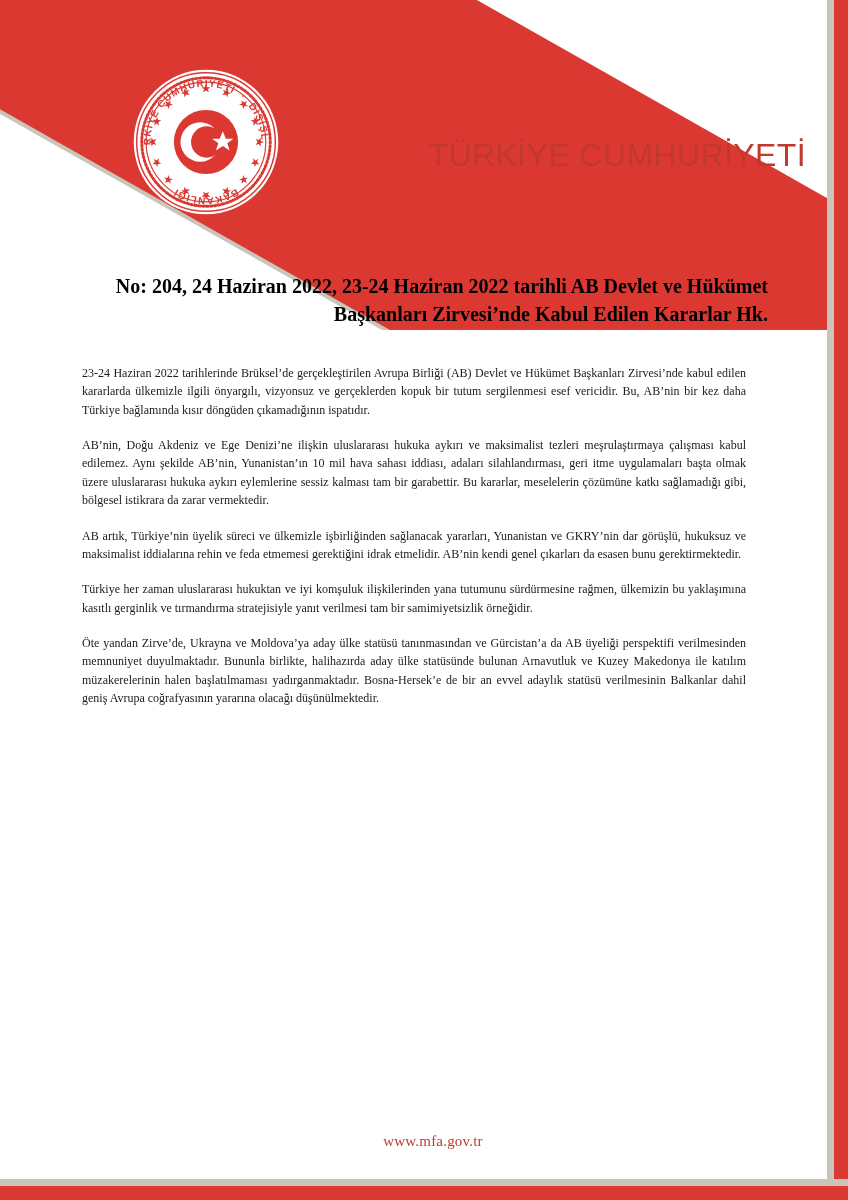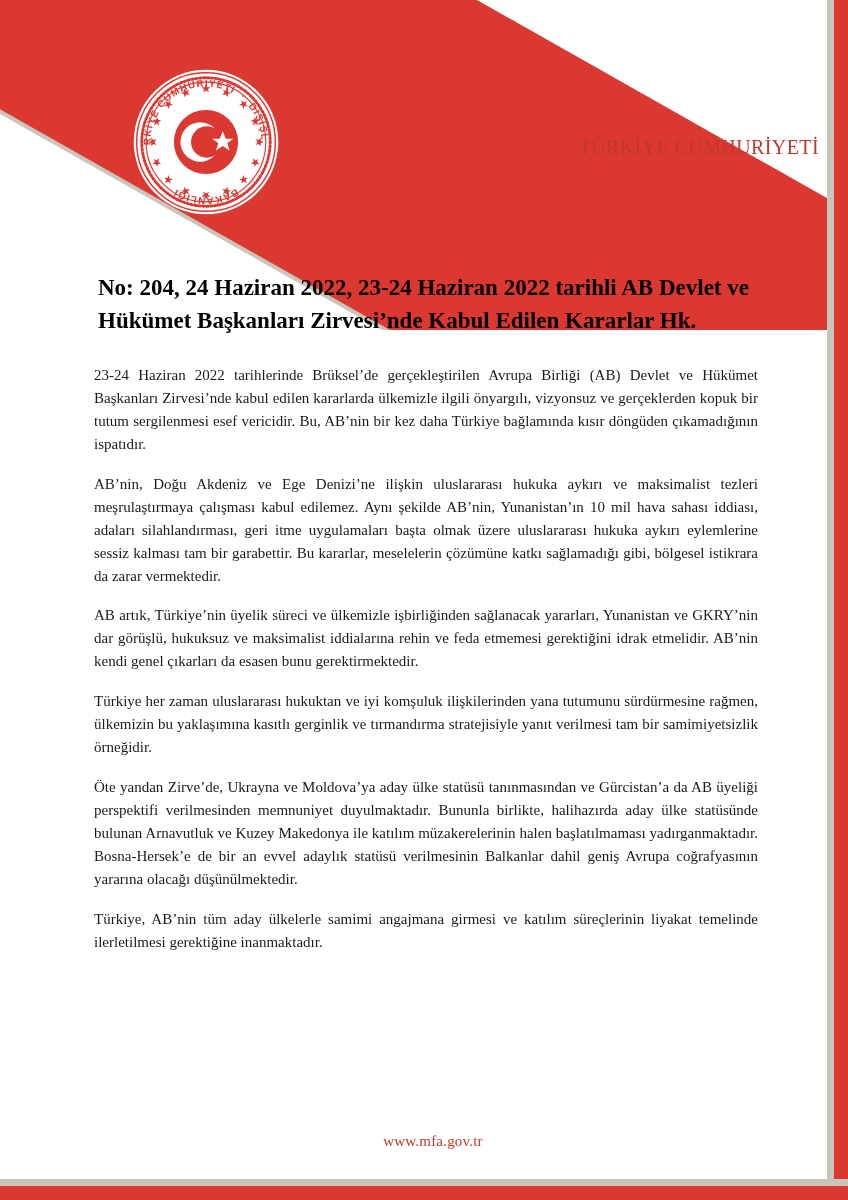--- a/index.html
+++ b/index.html
@@ -93,53 +93,53 @@
     position: absolute;
     left: 133px;
     top: 69px;
     width: 146px;
     height: 146px;
   }
 
   
   .ministry-title {
     position: absolute;
-    left: 439px;
+    left: 426px;
     top: 134px;
     width: 380px;
     text-align: right;
     color: #c0392b;
-    font-family: Liberation Serif, serif;
-    font-size: 20px;
+    font-family: Liberation Sans, sans-serif;
+    font-size: 32px;
     line-height: 1.33;
     letter-spacing: 0.4px;
     white-space: nowrap;
   }
   .ministry-title .l2 { display: block; }
 
   
   .doc-heading {
     position: absolute;
     left: 98px;
     top: 272px;
     width: 670px;
     font-weight: bold;
-    font-size: 23px;
+    font-size: 20px;
     line-height: 1.42;
     color: #000000;
-    text-align: left;
+    text-align: right;
   }
 
   .doc-body {
     position: absolute;
-    left: 94px;
+    left: 82px;
     top: 364px;
     width: 664px;
     color: #1a1a1a;
-    font-size: 15px;
+    font-size: 12px;
     line-height: 1.53;
     text-align: justify;
     text-justify: inter-word;
   }
   .doc-body p {
     margin: 0 0 17px 0;
   }
 
   .footer-url {
     position: absolute;
@@ -259,18 +259,17 @@
   </div>
 
   <div class="doc-heading">No: 204, 24 Haziran 2022, 23-24 Haziran 2022 tarihli AB Devlet ve Hükümet Başkanları Zirvesi’nde Kabul Edilen Kararlar Hk.</div>
 
   <div class="doc-body">
     <p>23-24 Haziran 2022 tarihlerinde Brüksel’de gerçekleştirilen Avrupa Birliği (AB) Devlet ve Hükümet Başkanları Zirvesi’nde kabul edilen kararlarda ülkemizle ilgili önyargılı, vizyonsuz ve gerçeklerden kopuk bir tutum sergilenmesi esef vericidir. Bu, AB’nin bir kez daha Türkiye bağlamında kısır döngüden çıkamadığının ispatıdır.</p>
     <p>AB’nin, Doğu Akdeniz ve Ege Denizi’ne ilişkin uluslararası hukuka aykırı ve maksimalist tezleri meşrulaştırmaya çalışması kabul edilemez. Aynı şekilde AB’nin, Yunanistan’ın 10 mil hava sahası iddiası, adaları silahlandırması, geri itme uygulamaları başta olmak üzere uluslararası hukuka aykırı eylemlerine sessiz kalması tam bir garabettir. Bu kararlar, meselelerin çözümüne katkı sağlamadığı gibi, bölgesel istikrara da zarar vermektedir.</p>
     <p>AB artık, Türkiye’nin üyelik süreci ve ülkemizle işbirliğinden sağlanacak yararları, Yunanistan ve GKRY’nin dar görüşlü, hukuksuz ve maksimalist iddialarına rehin ve feda etmemesi gerektiğini idrak etmelidir. AB’nin kendi genel çıkarları da esasen bunu gerektirmektedir.</p>
     <p>Türkiye her zaman uluslararası hukuktan ve iyi komşuluk ilişkilerinden yana tutumunu sürdürmesine rağmen, ülkemizin bu yaklaşımına kasıtlı gerginlik ve tırmandırma stratejisiyle yanıt verilmesi tam bir samimiyetsizlik örneğidir.</p>
     <p>Öte yandan Zirve’de, Ukrayna ve Moldova’ya aday ülke statüsü tanınmasından ve Gürcistan’a da AB üyeliği perspektifi verilmesinden memnuniyet duyulmaktadır. Bununla birlikte, halihazırda aday ülke statüsünde bulunan Arnavutluk ve Kuzey Makedonya ile katılım müzakerelerinin halen başlatılmaması yadırganmaktadır. Bosna-Hersek’e de bir an evvel adaylık statüsü verilmesinin Balkanlar dahil geniş Avrupa coğrafyasının yararına olacağı düşünülmektedir.</p>
-    <p>Türkiye, AB’nin tüm aday ülkelerle samimi angajmana girmesi ve katılım süreçlerinin liyakat temelinde ilerletilmesi gerektiğine inanmaktadır.</p>
   </div>
 
   <div class="footer-url">www.mfa.gov.tr</div>
 
 </div>
 
 </body></html>

